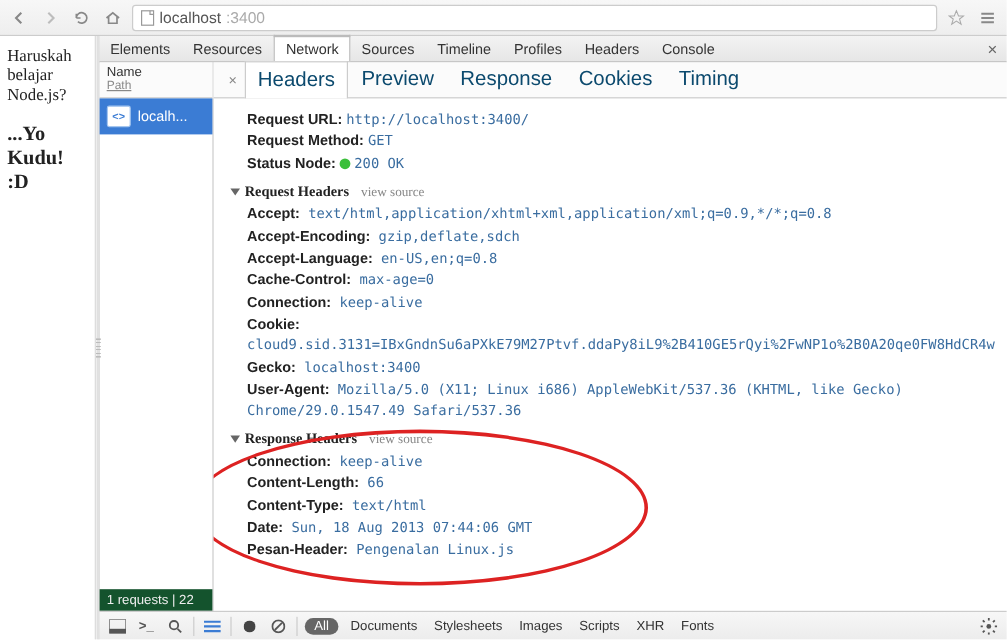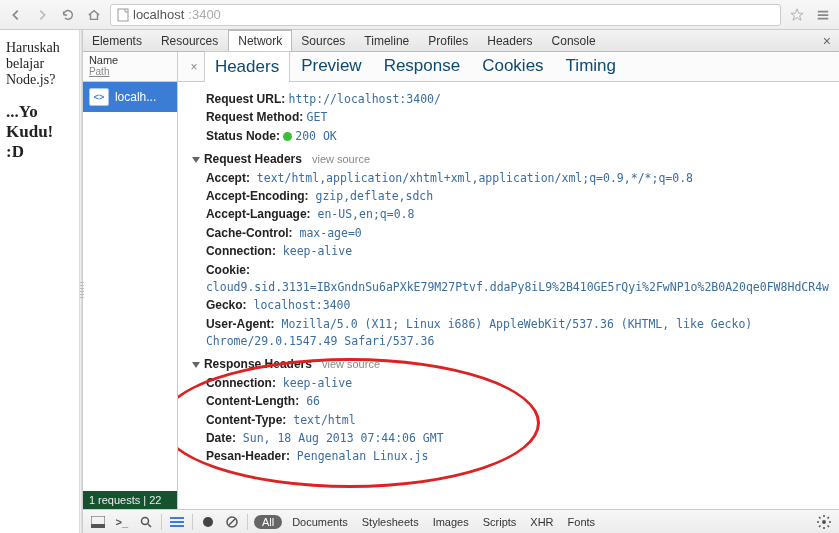--- a/index.html
+++ b/index.html
@@ -33,21 +33,21 @@
 .req-foot { background:#14532d; color:#eee; font-size:11px; padding:3px 6px; }
 .detail-col { flex:1; display:flex; flex-direction:column; min-width:0; position:relative; }
 .detail-tabs { height:30px; border-bottom:1px solid #ccc; display:flex; align-items:flex-end; padding-left:6px; gap:0; background:#fbfbfb; }
 .detail-x { width:20px; text-align:center; color:#888; align-self:center; }
 .d-tab { padding:5px 10px; font-size:17px; color:#0c4a6e; border:1px solid transparent; border-bottom:none; }
 .d-tab.active { background:#fff; border-color:#ccc; border-top:1px solid #ccc; position:relative; top:1px; }
 .detail-body { flex:1; overflow:auto; padding:8px 10px 8px 14px; font-size:12px; line-height:1.45; position:relative; }
 .kv { margin:1px 0; }
 .kv b { font-weight:bold; color:#222; }
 .mono { font-family: Menlo, Consolas, monospace; color:#3a6da0; font-size:11.5px; }
-.section { font-weight:bold; margin-top:6px; }
+.section { font-weight:bold; margin-top:6px;font-family:Liberation Serif, serif; }
 .tri { display:inline-block; width:0; height:0; border-left:4px solid transparent; border-right:4px solid transparent; border-top:6px solid #666; margin-right:4px; vertical-align:middle; }
 .viewsrc { color:#888; font-size:11px; font-weight:normal; margin-left:10px; }
 .status-dot { display:inline-block; width:9px; height:9px; border-radius:50%; background:#3bbf3b; vertical-align:middle; margin-right:3px; }
 .indent { padding-left:14px; }
 .ellipse { position:absolute; border:3px solid #d22; border-radius:50%; pointer-events:none; }
 .dt-footer { height:24px; border-top:1px solid #ccc; background:linear-gradient(#f7f7f7,#ececec); display:flex; align-items:center; gap:6px; padding:0 6px; font-size:11px; }
 .ft-icon { width:18px; height:18px; display:flex; align-items:center; justify-content:center; color:#555; }
 .ft-sep { width:1px; height:16px; background:#ccc; }
 .pill { background:#666; color:#fff; border-radius:8px; padding:1px 8px; font-size:11px; }
 .ft-link { color:#333; padding:0 4px; }

